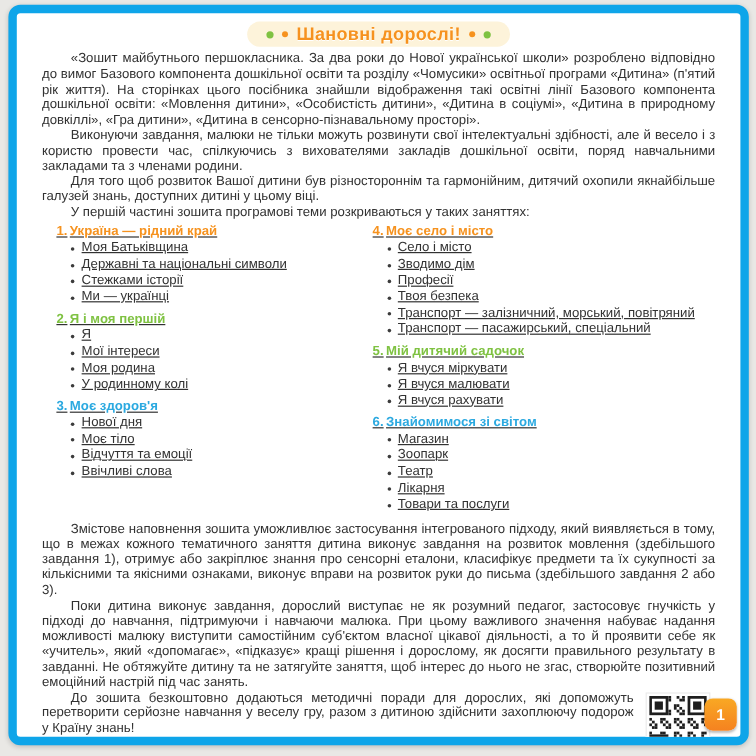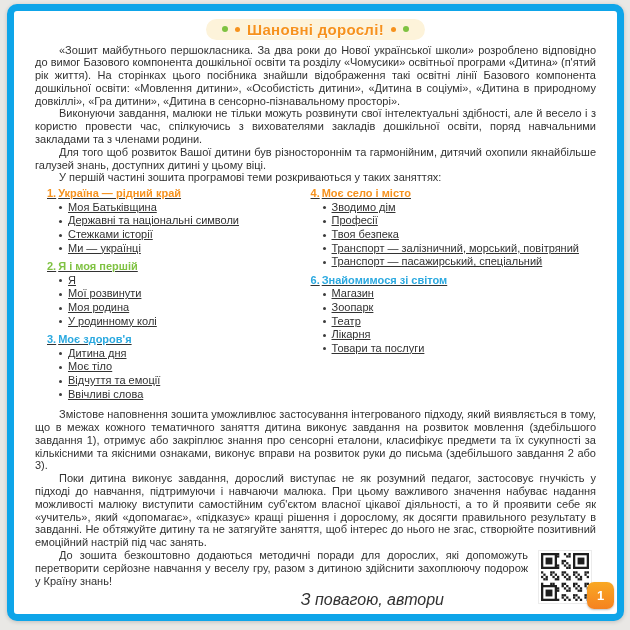--- a/index.html
+++ b/index.html
@@ -115,54 +115,65 @@
             <li class="g-item">Ми — українці</li>
           </ul>
         </div>
 
         <div class="group">
           <div class="g-title c-green">
             <span class="g-num">2.</span><span class="g-text">Я і моя першій</span>
           </div>
           <ul class="g-list">
             <li class="g-item">Я</li>
-            <li class="g-item">Мої розвинути</li>
+            <li class="g-item">Мої інтереси</li>
             <li class="g-item">Моя родина</li>
             <li class="g-item">У родинному колі</li>
           </ul>
         </div>
 
         <div class="group">
           <div class="g-title c-blue">
             <span class="g-num">3.</span><span class="g-text">Моє здоров'я</span>
           </div>
           <ul class="g-list">
-            <li class="g-item">Дитина дня</li>
+            <li class="g-item">Нової дня</li>
             <li class="g-item">Моє тіло</li>
             <li class="g-item">Відчуття та емоції</li>
             <li class="g-item">Ввічливі слова</li>
           </ul>
         </div>
 
       </div>
       <div class="col-right">
 
         <div class="group">
           <div class="g-title c-orange">
             <span class="g-num">4.</span><span class="g-text">Моє село і місто</span>
           </div>
           <ul class="g-list">
+            <li class="g-item">Село і місто</li>
             <li class="g-item">Зводимо дім</li>
             <li class="g-item">Професії</li>
             <li class="g-item">Твоя безпека</li>
             <li class="g-item">Транспорт — залізничний, морський, повітряний</li>
             <li class="g-item">Транспорт — пасажирський, спеціальний</li>
           </ul>
         </div>
 
+        <div class="group">
+          <div class="g-title c-green">
+            <span class="g-num">5.</span><span class="g-text">Мій дитячий садочок</span>
+          </div>
+          <ul class="g-list">
+            <li class="g-item">Я вчуся міркувати</li>
+            <li class="g-item">Я вчуся малювати</li>
+            <li class="g-item">Я вчуся рахувати</li>
+          </ul>
+        </div>
 
         <div class="group">
           <div class="g-title c-blue">
             <span class="g-num">6.</span><span class="g-text">Знайомимося зі світом</span>
           </div>
           <ul class="g-list">
             <li class="g-item">Магазин</li>
             <li class="g-item">Зоопарк</li>
             <li class="g-item">Театр</li>
             <li class="g-item">Лікарня</li>

